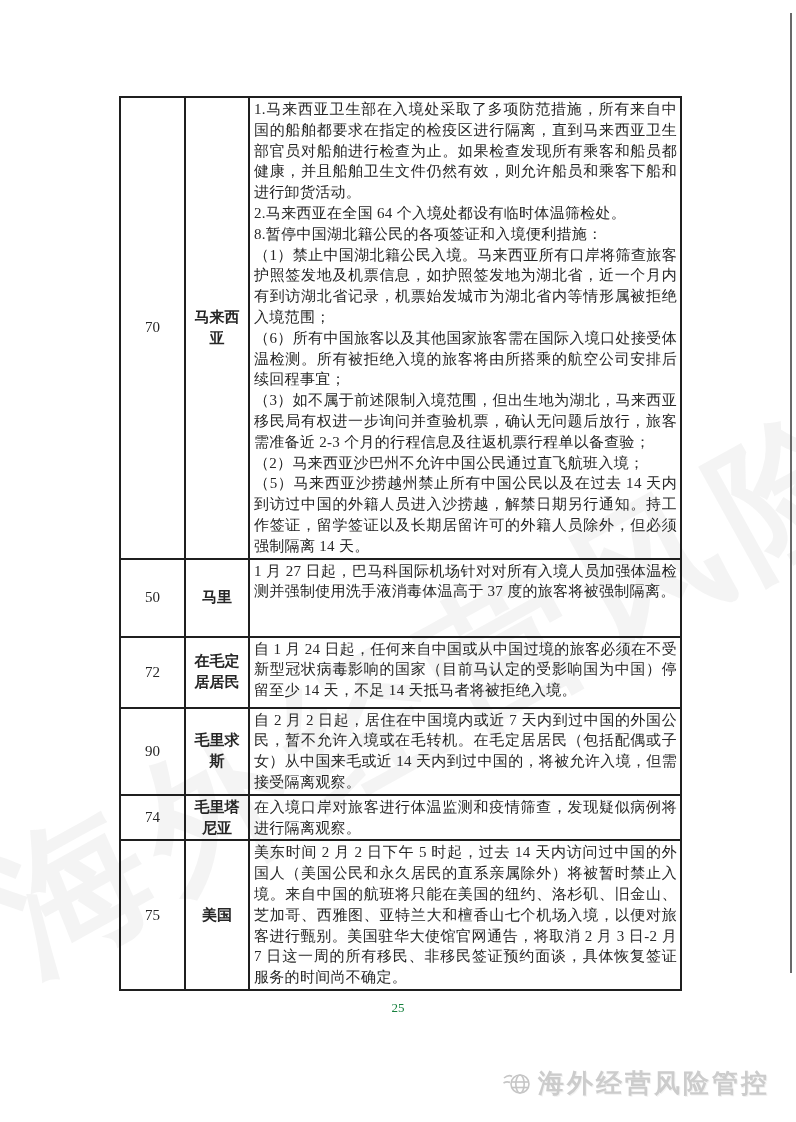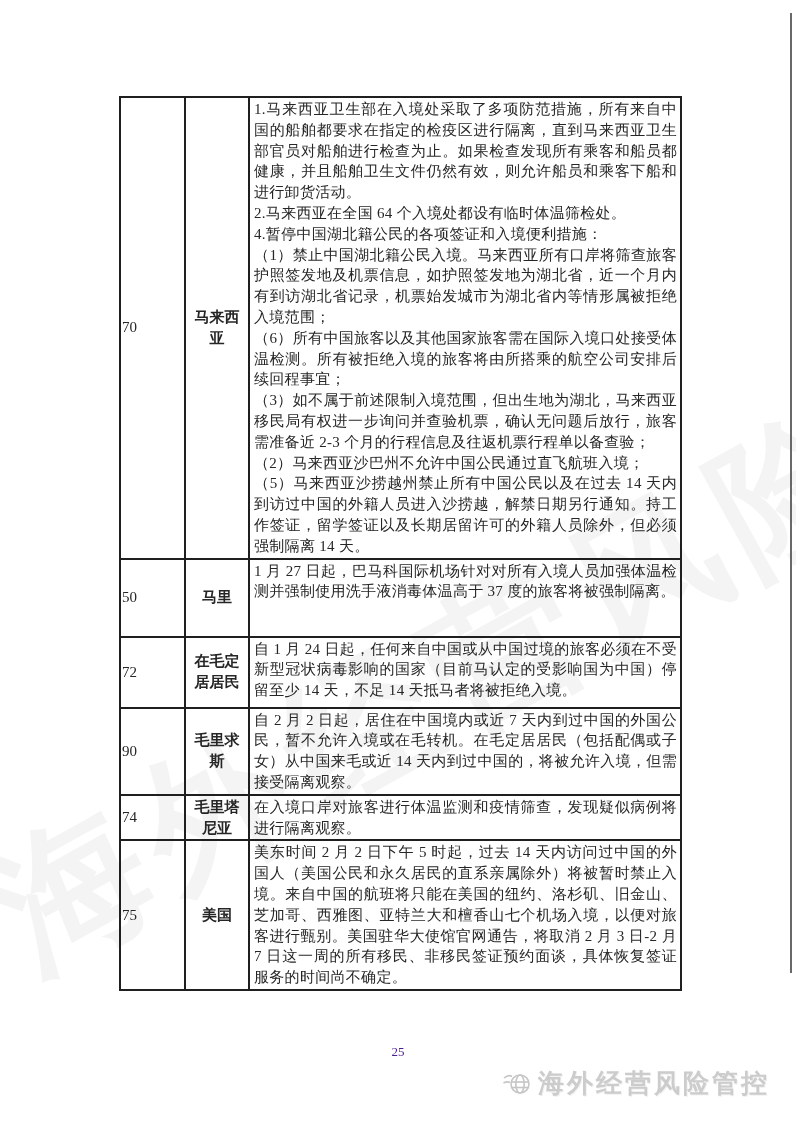--- a/index.html
+++ b/index.html
@@ -44,20 +44,21 @@
   }
   table.restrictions td{
     border:2px solid #1f1f1f;
     font-size:15px;
     line-height:20.8px;
   }
   col.c-no{width:65px;}
   col.c-country{width:64px;}
   col.c-desc{width:432px;}
   td.num{
+    text-align:center;
     vertical-align:middle;
     border-radius:9px;
   }
   td.country{
     text-align:center;
     vertical-align:middle;
     padding:0 5px;
     font-weight:bold;
   }
   td.desc{
@@ -68,25 +69,25 @@
   }
   td.desc .para{margin:0;}
   tr.r70{height:460px;}
   tr.r71{height:78px;}
   tr.r72{height:71px;}
   tr.r73{height:78px;}
   tr.r74{height:45px;}
   tr.r75{height:142px;}
   .pageno{
     position:absolute;
-    top:1044px;left:0;
+    top:1000px;left:0;
     width:796px;
     text-align:center;
     font-size:13px;
-    color:#4c1d95;
+    color:#15803d;
     font-family:"Liberation Serif","DejaVu Serif",serif;
   }
   .brand{
     position:absolute;
     right:26px;top:1066px;
     display:flex;
     align-items:center;
     gap:6px;
   }
   .brand .brand-text{
@@ -114,21 +115,21 @@
         <col class="c-country">
         <col class="c-desc">
     </colgroup>
     <tbody>
       <tr class="r70">
         <td class="num">70</td>
         <td class="country">马来西亚</td>
         <td class="desc">
           <div class="para">1.马来西亚卫生部在入境处采取了多项防范措施，所有来自中国的船舶都要求在指定的检疫区进行隔离，直到马来西亚卫生部官员对船舶进行检查为止。如果检查发现所有乘客和船员都健康，并且船舶卫生文件仍然有效，则允许船员和乘客下船和进行卸货活动。</div>
           <div class="para">2.马来西亚在全国 64 个入境处都设有临时体温筛检处。</div>
-          <div class="para">4.暂停中国湖北籍公民的各项签证和入境便利措施：</div>
+          <div class="para">8.暂停中国湖北籍公民的各项签证和入境便利措施：</div>
           <div class="para">（1）禁止中国湖北籍公民入境。马来西亚所有口岸将筛查旅客护照签发地及机票信息，如护照签发地为湖北省，近一个月内有到访湖北省记录，机票始发城市为湖北省内等情形属被拒绝入境范围；</div>
           <div class="para">（6）所有中国旅客以及其他国家旅客需在国际入境口处接受体温检测。所有被拒绝入境的旅客将由所搭乘的航空公司安排后续回程事宜；</div>
           <div class="para">（3）如不属于前述限制入境范围，但出生地为湖北，马来西亚移民局有权进一步询问并查验机票，确认无问题后放行，旅客需准备近 2-3 个月的行程信息及往返机票行程单以备查验；</div>
           <div class="para">（2）马来西亚沙巴州不允许中国公民通过直飞航班入境；</div>
           <div class="para">（5）马来西亚沙捞越州禁止所有中国公民以及在过去 14 天内到访过中国的外籍人员进入沙捞越，解禁日期另行通知。持工作签证，留学签证以及长期居留许可的外籍人员除外，但必须强制隔离 14 天。</div>
         </td>
       </tr>
       <tr class="r71">
         <td class="num">50</td>
         <td class="country">马里</td>

